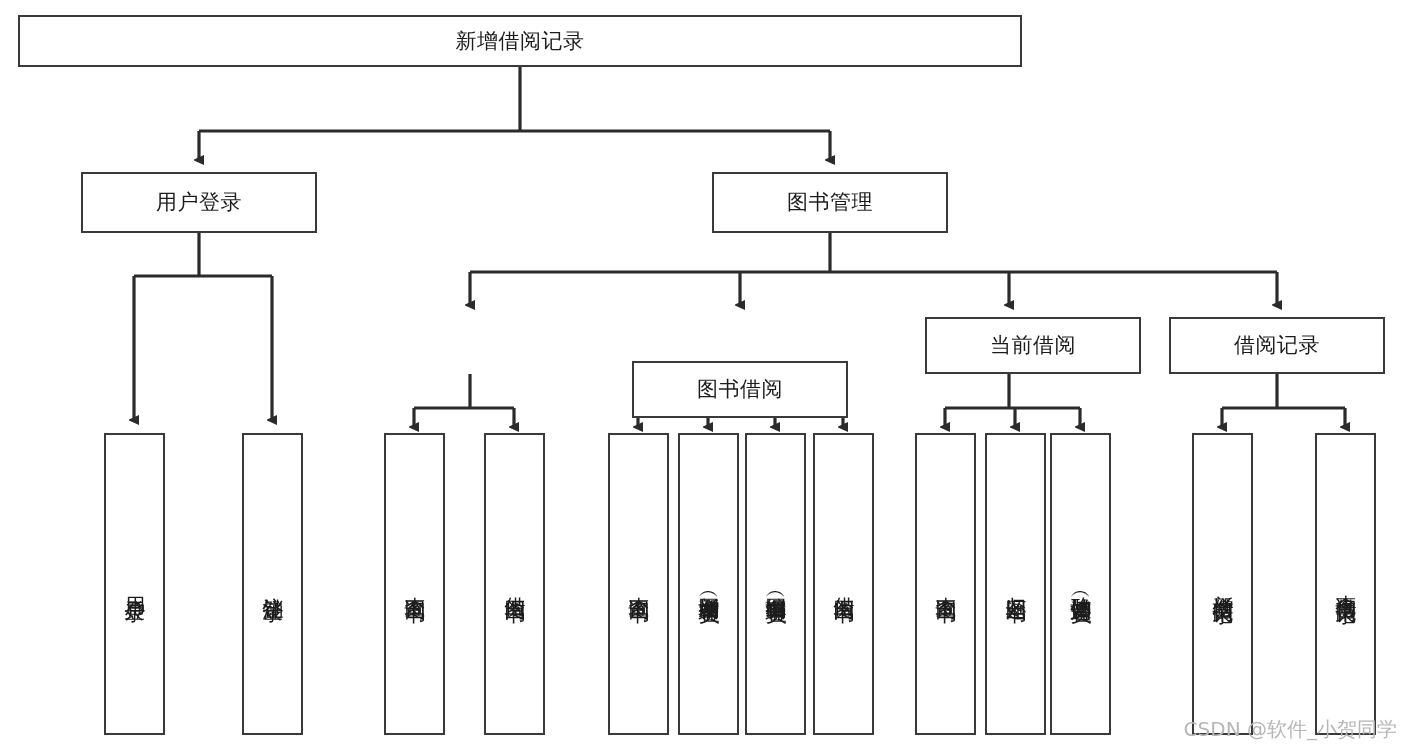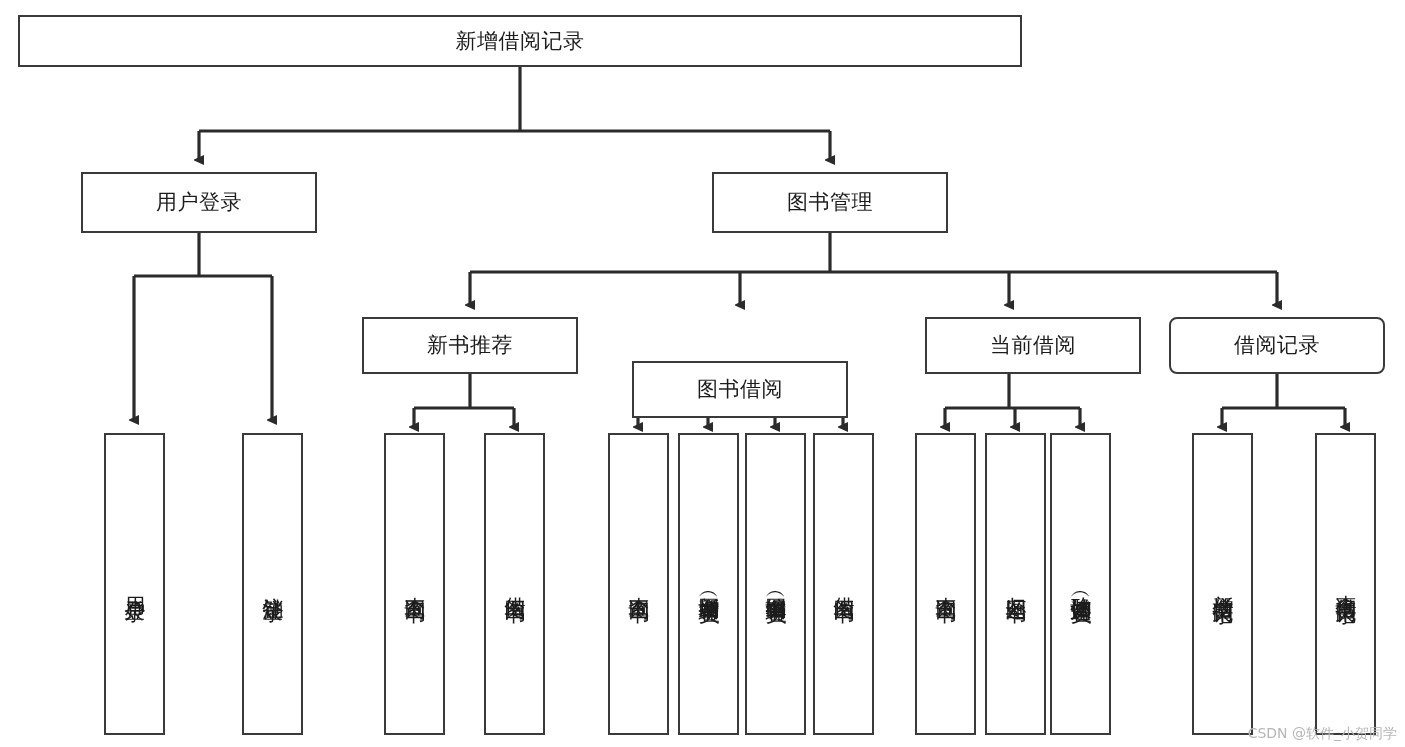--- a/index.html
+++ b/index.html
@@ -55,21 +55,21 @@
     letter-spacing: 2px;
     line-height: 1;
   }
   .node.vertical.tight .node-label {
     letter-spacing: 1px;
   }
   .watermark {
     position: absolute;
     right: 8px;
     bottom: 4px;
-    font-size: 14px;
+    font-size: 20px;
     color: #b6b6b6;
     white-space: nowrap;
     z-index: 3;
     font-family: "DejaVu Sans", "Liberation Sans", sans-serif;
     margin-top: 20px;
   }
 </style>
 </head>
 <body>
 
@@ -132,30 +132,27 @@
     <span class="node-label">新增借阅记录</span>
   </div>
 
   <div class="node horizontal" style="left:81px; top:172px; width:236px; height:61px;">
     <span class="node-label">用户登录</span>
   </div>
   <div class="node horizontal" style="left:712px; top:172px; width:236px; height:61px;">
     <span class="node-label">图书管理</span>
   </div>
 
-  <div class="node horizontal" style="left:362px; top:317px; width:216px; height:57px;">
-    <span class="node-label">新书推荐</span>
-  </div>
   <div class="node horizontal" style="left:632px; top:317px; width:216px; height:57px;margin-top:44px;">
     <span class="node-label">图书借阅</span>
   </div>
   <div class="node horizontal" style="left:901px; top:317px; width:216px; height:57px;margin-left:24px;">
     <span class="node-label">当前借阅</span>
   </div>
-  <div class="node horizontal" style="left:1169px; top:317px; width:216px; height:57px;border-radius:8px;">
+  <div class="node horizontal" style="left:1169px; top:317px; width:216px; height:57px;">
     <span class="node-label">借阅记录</span>
   </div>
 
   <div class="node vertical" style="left:104px; top:433px; width:61px; height:302px;">
     <span class="node-label">用户登录</span>
   </div>
   <div class="node vertical" style="left:242px; top:433px; width:61px; height:302px;">
     <span class="node-label">注销登录</span>
   </div>
 

